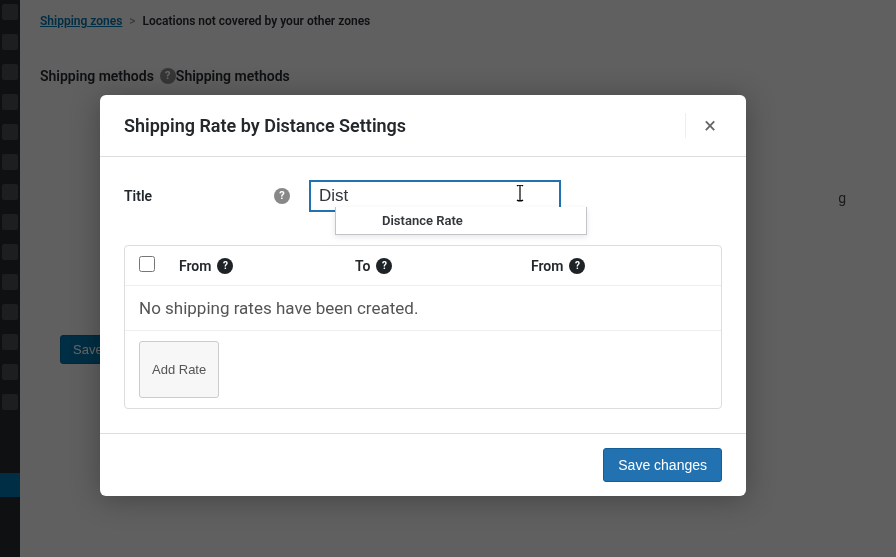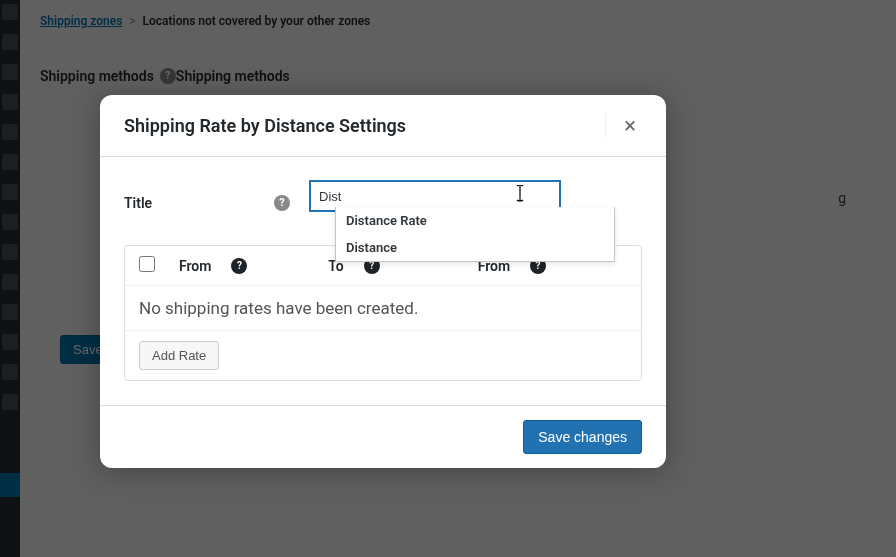--- a/index.html
+++ b/index.html
@@ -19,43 +19,43 @@
     .bg-row { display: flex; margin-bottom: 30px; }
     .bg-label { font-size: 14px; color: #23282d; font-weight: 600; display: flex; align-items: center; gap: 6px;}
     
     .help-icon { display: inline-block; width: 16px; height: 16px; border-radius: 50%; background: #666; color: #fff; text-align: center; line-height: 16px; font-size: 11px; font-weight: bold; cursor: help;}
     .help-icon.light { background: #888; }
     
     .bg-save { position: absolute; top: 335px; left: 40px; background: #0073aa; color: #fff; border: 1px solid #006799; padding: 6px 12px; font-size: 13px; border-radius: 3px; cursor: pointer; }
     
     .overlay { position: absolute; inset: 0; background: rgba(0,0,0,0.6); z-index: 10; }
     
-    .modal { position: absolute; left: 100px; top: 95px; width: 566px; background: #fff; border-radius: 12px; box-shadow: 0 3px 30px rgba(0,0,0,0.3); z-index: 20; }
+    .modal { position: absolute; left: 100px; top: 95px; width: 646px; background: #fff; border-radius: 6px; box-shadow: 0 3px 30px rgba(0,0,0,0.3); z-index: 20; }
     .modal-header { display: flex; align-items: center; justify-content: space-between; padding: 18px 24px; border-bottom: 1px solid #ddd; }
     .modal-title { font-size: 18px; font-weight: 600; color: #23282d; }
     .modal-close { font-size: 22px; color: #666; cursor: pointer; padding: 0 6px; border-left: 1px solid #eee; padding-left: 18px; margin-left: 10px;}
     .modal-body { padding: 24px; }
     
-    .field-row { display: flex; align-items: flex-end; gap: 20px; margin-bottom: 12px; position: relative; }
+    .field-row { display: flex; align-items: center; gap: 20px; margin-bottom: 12px; position: relative; }
     .field-label { width: 166px; font-size: 14px; color: #23282d; font-weight: 600; display: flex; align-items: center; justify-content: space-between;}
-    .field-input { width: 250px; height: 30px; border: 1px solid #7e8993; border-radius: 0; padding: 0 8px; font-size: 13px; color: #32373c; outline: none; }
+    .field-input { width: 250px; height: 30px; border: 1px solid #7e8993; border-radius: 0; padding: 0 8px; font-size: 17px; color: #32373c; outline: none; }
     .ti-cursor { position: absolute; left: 391px; top: 4px; pointer-events: none; }
     
-    .autocomplete { position: absolute; left: 335px; top: 207px; width: 280px; background: #fff; border: 1px solid #c3c4c7; border-top: none; box-shadow: 0 2px 6px rgba(0,0,0,0.1); z-index: 30; }
+    .autocomplete { position: absolute; left: 335px; top: 207px; width: 252px; background: #fff; border: 1px solid #c3c4c7; border-top: none; box-shadow: 0 2px 6px rgba(0,0,0,0.1); z-index: 30; padding-left: 36px; }
     .auto-item { padding: 6px 10px; font-size: 13px; color: #32373c; cursor: pointer; font-weight: 600;}
     
     .rates-table { margin-top: 34px; border: 1px solid #ddd; border-radius: 4px; }
     .rates-head { display: flex; align-items: center; padding: 10px 14px; border-bottom: 1px solid #eee; font-size: 14px; color: #23282d; font-weight: 600;}
     .rates-head .cb { width: 40px; }
-    .rates-head .col { flex: 1; display: flex; align-items: center; gap: 20px; }
+    .rates-head .col { flex: 1; display: flex; align-items: center; gap: 6px; }
     .rates-head input[type=checkbox]{ width:16px; height:16px; border:1px solid #7e8993; }
     .help-badge { display: inline-flex; align-items: center; justify-content: center; width: 16px; height: 16px; border-radius: 50%; background: #1d2327; color: #fff; font-size: 10px; font-weight: bold; cursor: help;}
     .rates-body { padding: 12px 14px; font-size: 17px; color: #555; border-bottom: 1px solid #eee;}
     .rates-foot { padding: 10px 14px; }
-    .add-rate { background: #f7f7f7; border: 1px solid #ccc; border-radius: 3px; padding: 6px 12px; font-size: 13px; color: #555; cursor: pointer; }
+    .add-rate { background: #f7f7f7; border: 1px solid #ccc; border-radius: 3px; padding: 20px 12px; font-size: 13px; color: #555; cursor: pointer; }
     
     .modal-footer { padding: 14px 24px; border-top: 1px solid #ddd; text-align: right; }
     .save-btn { background: #2271b1; color: #fff; border: 1px solid #135e96; border-radius: 3px; padding: 8px 14px; font-size: 14px; cursor: pointer; }
   </style>
 </head>
 <body>
 
 <div class="admin-bar">
   <div class="admin-bar-items">
     <div class="admin-bar-item"></div>
@@ -135,14 +135,13 @@
       </div>
     </div>
   </div>
   <div class="modal-footer">
     <button class="save-btn">Save changes</button>
   </div>
 </div>
 
 <div class="autocomplete">
   <div class="auto-item">Distance Rate</div>
-  <div class="auto-item">Distance</div>
 </div>
 
 </body></html>

